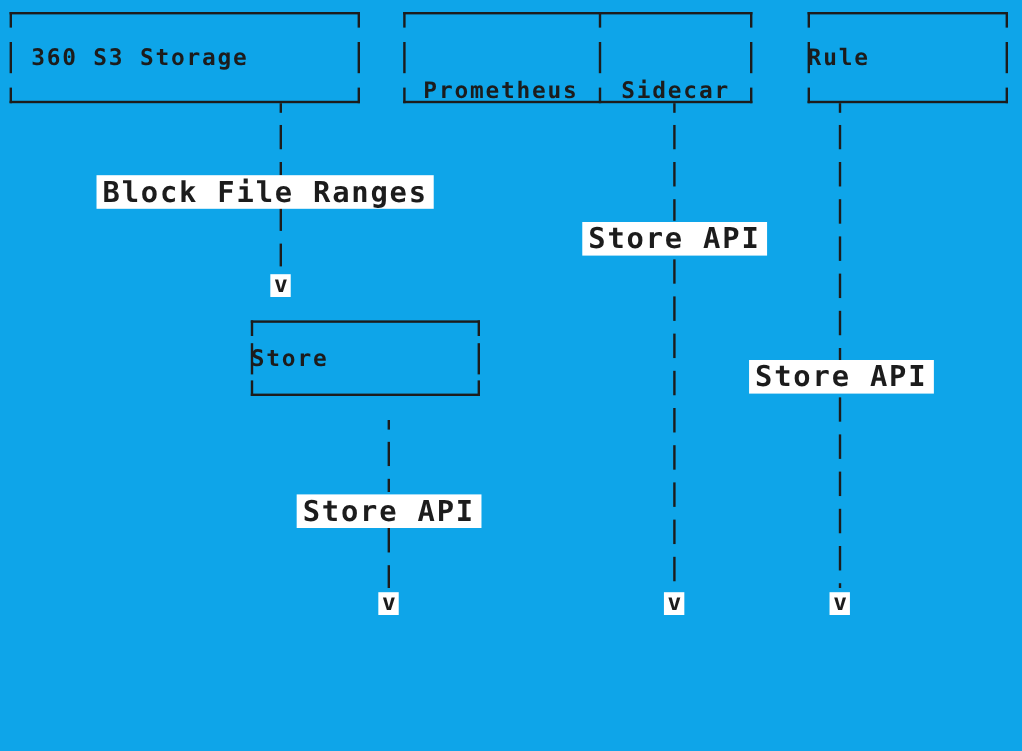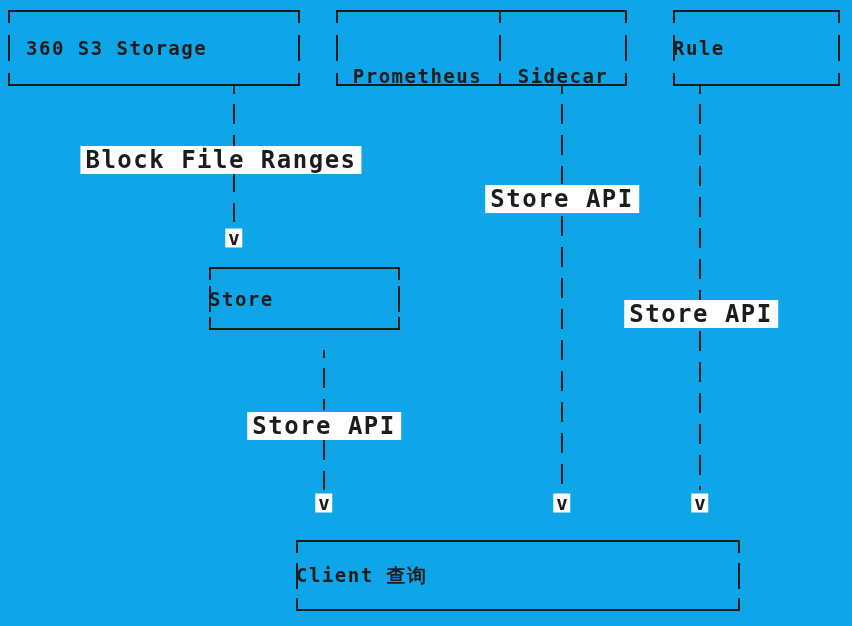--- a/index.html
+++ b/index.html
@@ -189,31 +189,20 @@
     <div class="edge-bottom"></div>
     <div class="tick tl"></div>
     <div class="tick tr"></div>
     <div class="tick bl"></div>
     <div class="tick br"></div>
     <div class="pipe left"></div>
     <div class="pipe right"></div>
     <div class="box-label">Store</div>
   </div>
 
-  <div class="box" style="left:296px; top:540px; width:444px; height:71px;">
-    <div class="edge-top"></div>
-    <div class="edge-bottom"></div>
-    <div class="tick tl"></div>
-    <div class="tick tr"></div>
-    <div class="tick bl"></div>
-    <div class="tick br"></div>
-    <div class="pipe left"></div>
-    <div class="pipe right"></div>
-    <div class="box-label">Client 查询</div>
-  </div>
 
   <div class="conn solid" style="left:233px; top:86px; height:8px;"></div>
   <div class="conn" style="left:233px; top:104px; height:42px;"></div>
   <div class="conn" style="left:233px; top:172px; height:50px;"></div>
 
   <div class="conn solid" style="left:323px; top:350px; height:8px;"></div>
   <div class="conn" style="left:323px; top:368px; height:42px;"></div>
   <div class="conn" style="left:323px; top:440px; height:50px;"></div>
 
   <div class="conn solid" style="left:561px; top:86px; height:8px;"></div>

